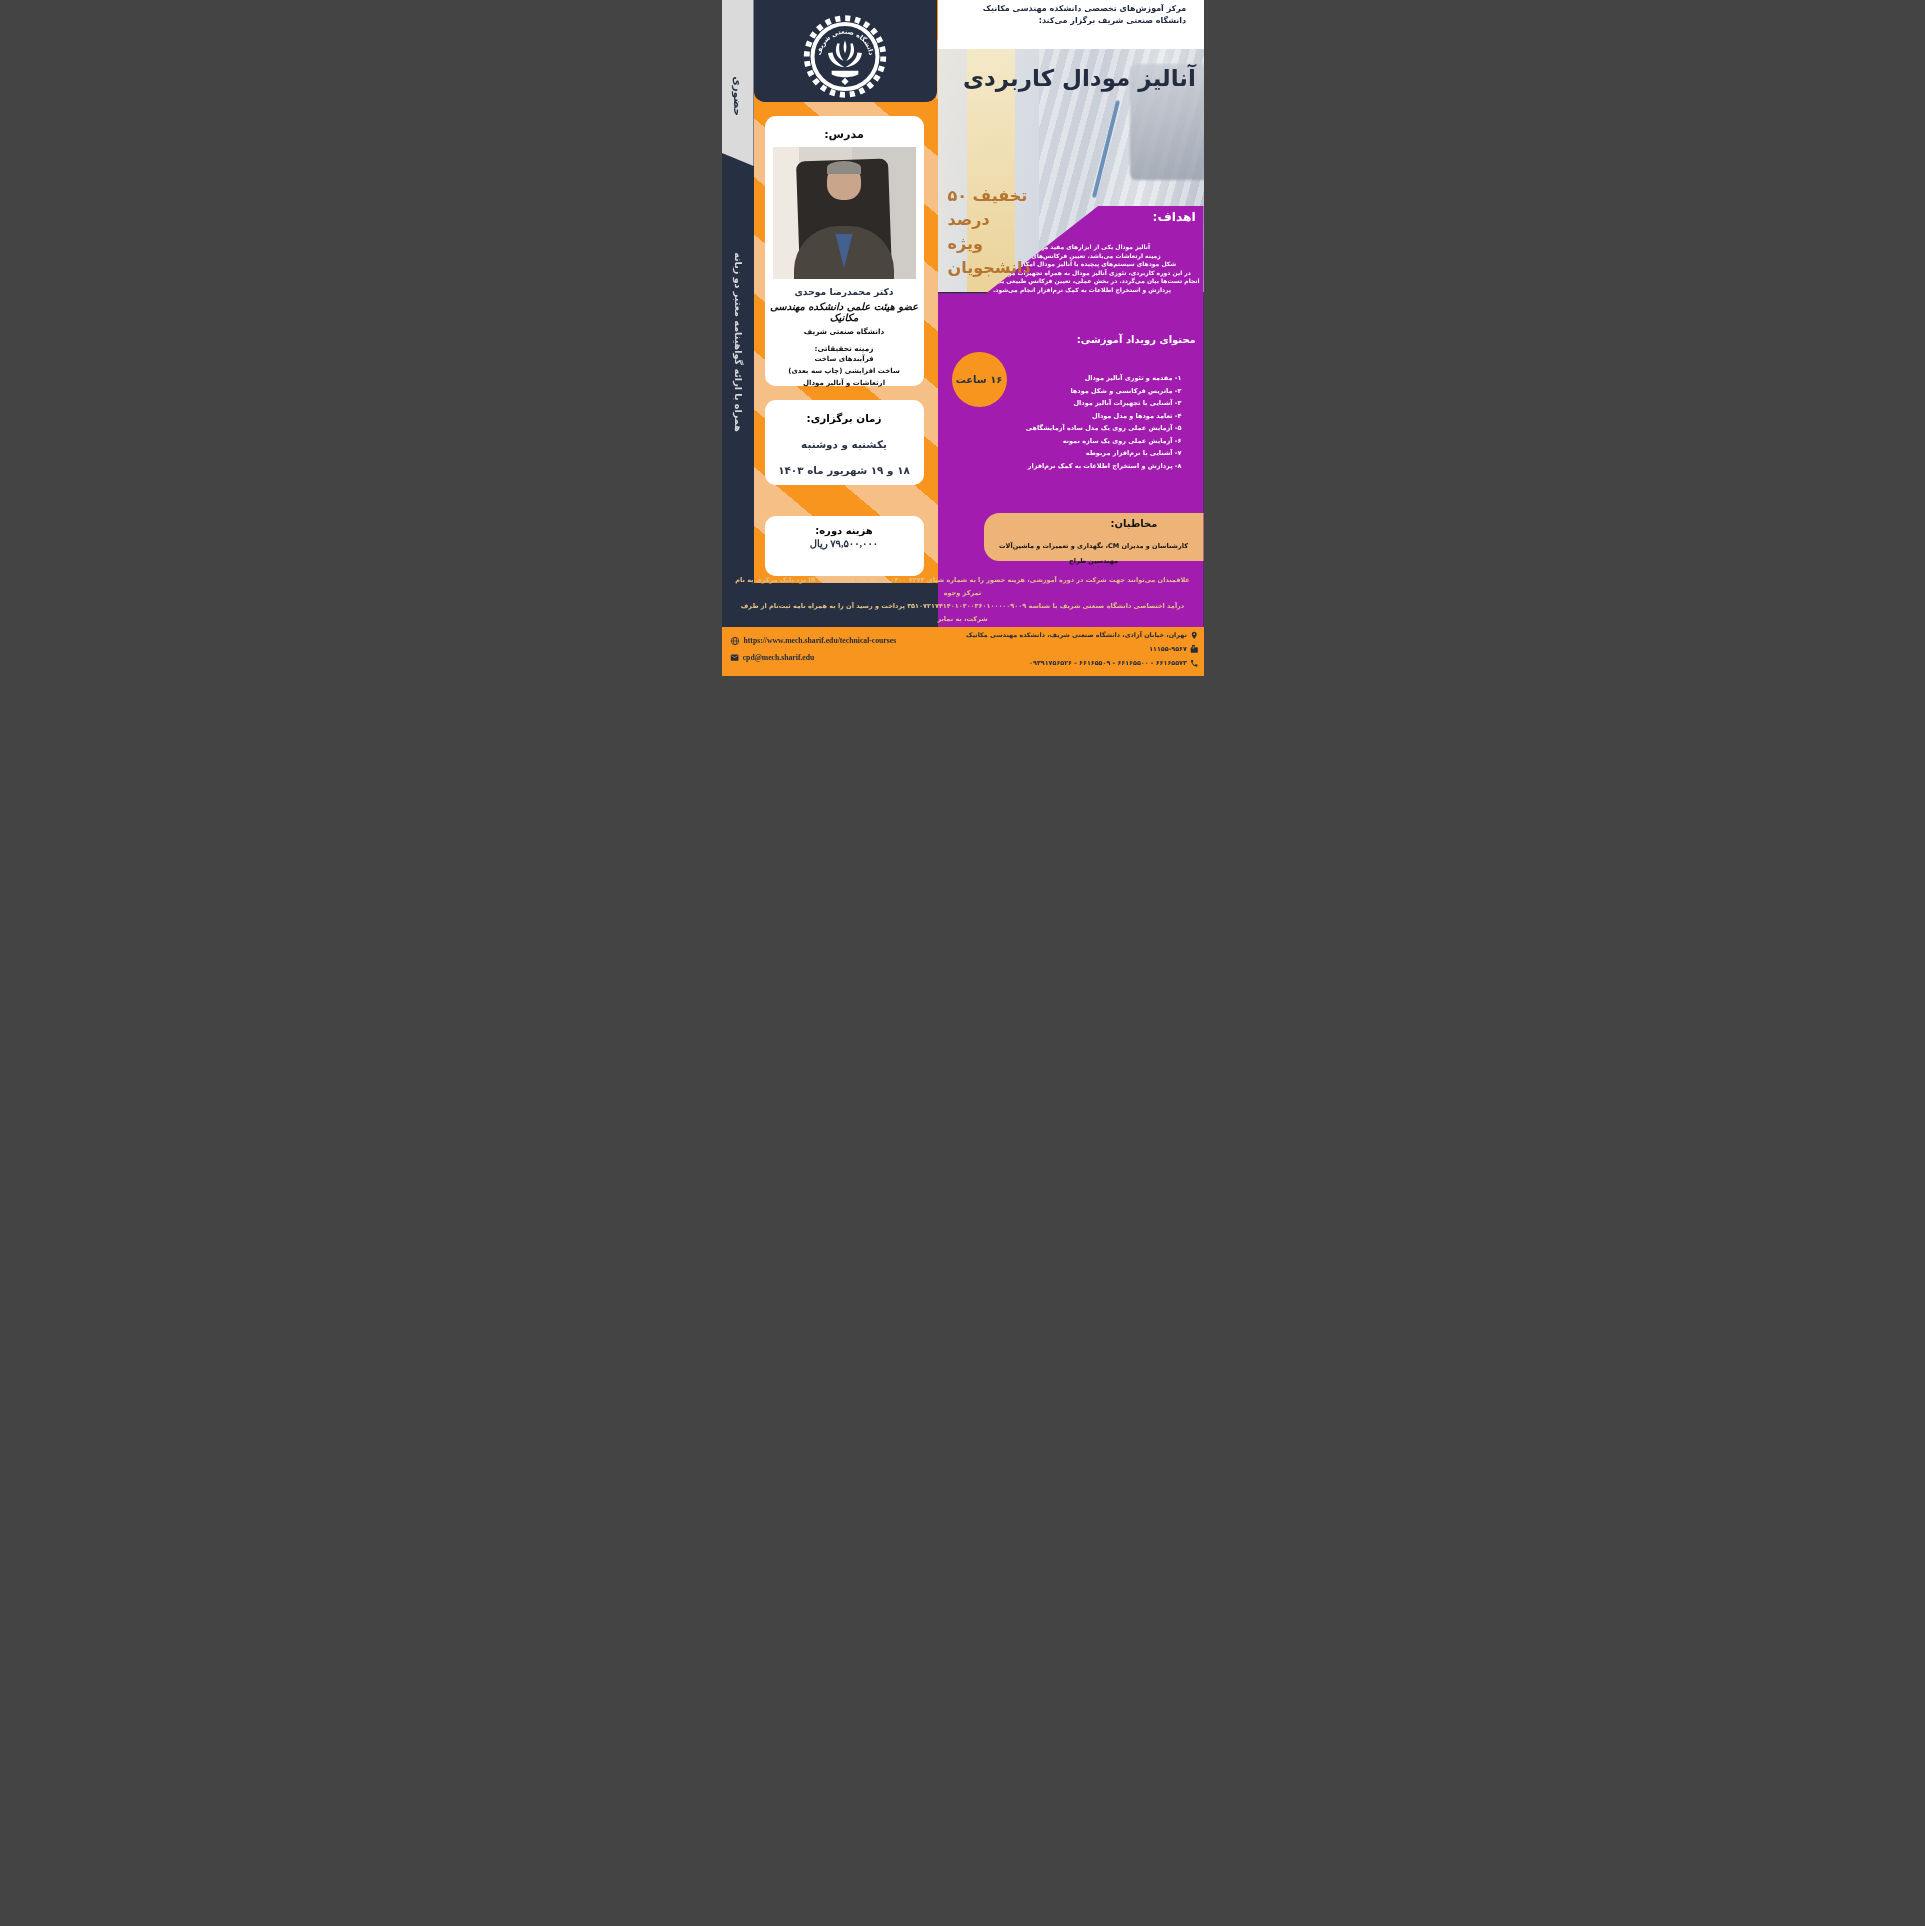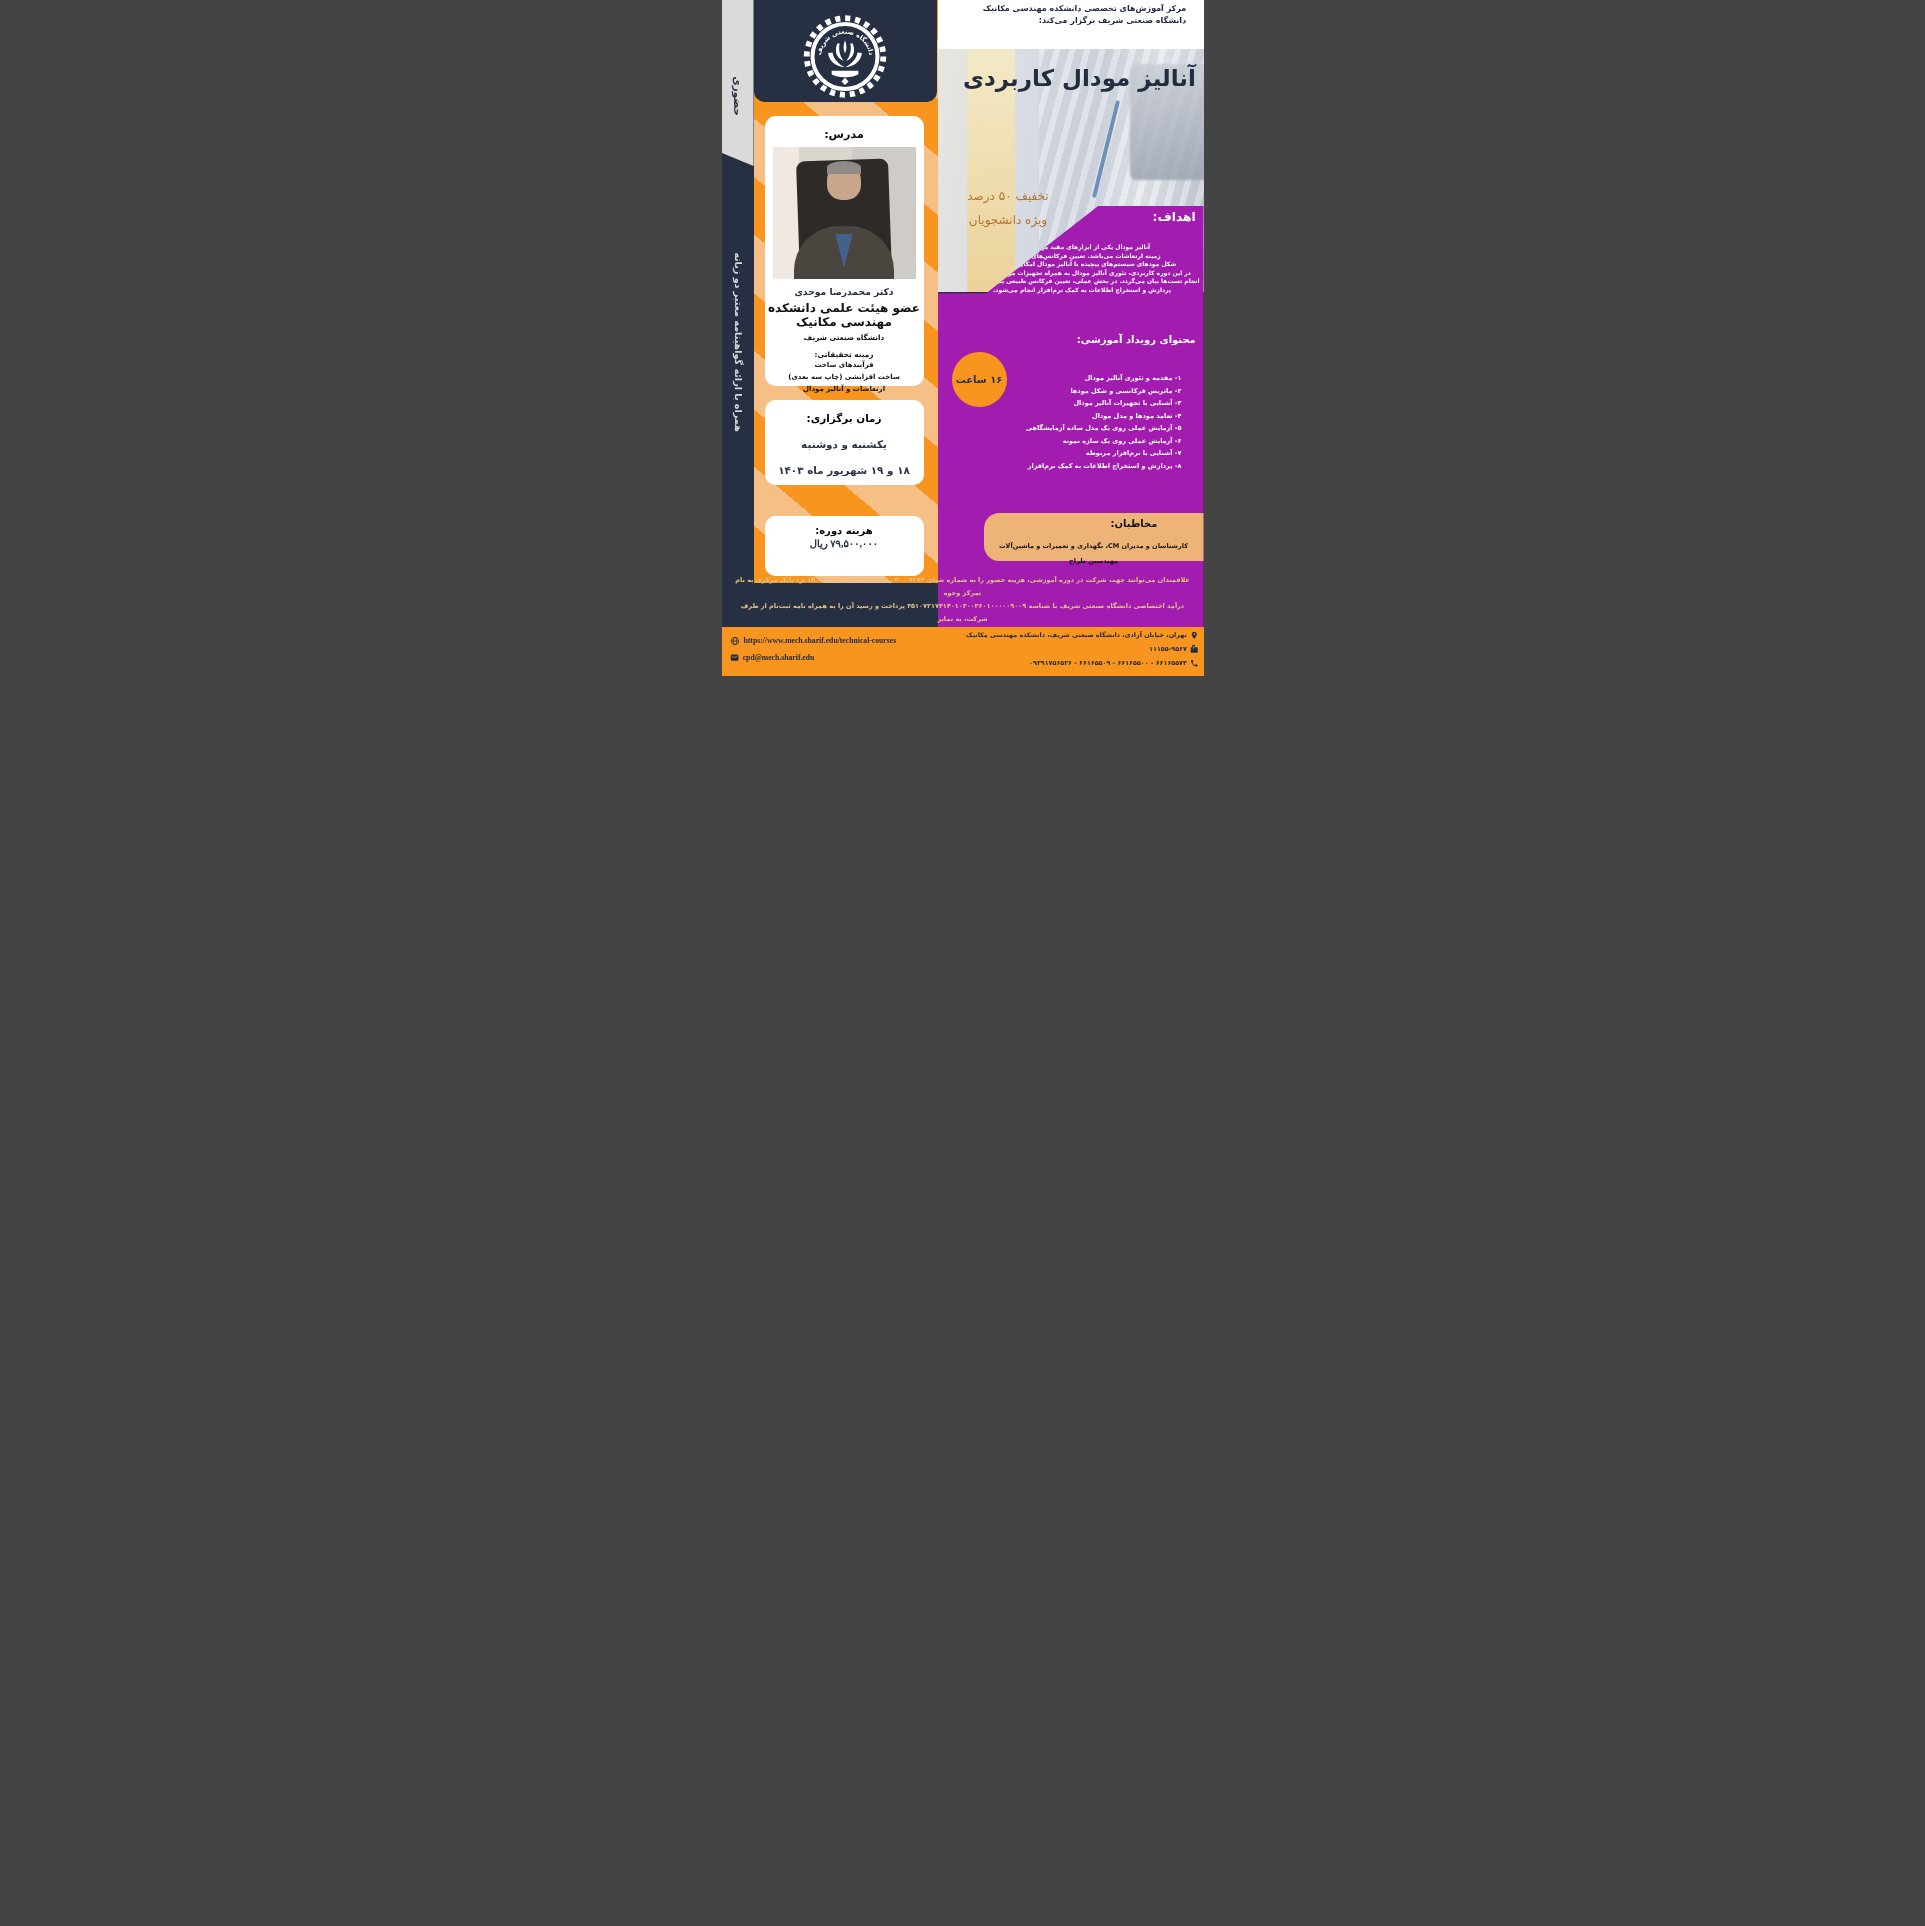--- a/index.html
+++ b/index.html
@@ -66,21 +66,21 @@
     position:absolute; right:96px; top:50px; width:3.9px; height:100px;
     background:#3a6ea5; transform:rotate(14deg); border-radius:1.9px; opacity:.7; filter:blur(0.4px);
   }
   
   .course-title{
     position:absolute; right:7.7px; top:65px; z-index:3;
     font-size:23px; font-weight:bold; color:#242d40; white-space:nowrap;
   }
   .discount{
     position:absolute; right:135px; top:184px; width:121px; z-index:3;
-    text-align:center; font-size:12px; font-weight:normal; color:#b5742f; line-height:24px;
+    text-align:left; font-size:16px; font-weight:bold; color:#b5742f; line-height:24px;
   }
   
   .navy-panel{
     position:absolute; left:216px; top:206px; width:266px; height:425px;
     background:#a21caf; z-index:2;
     clip-path:polygon(0 20.5%,18.3% 20.5%,60.4% 0,100% 0,100% 100%,0 100%);
   }
   .obj-heading{ position:absolute; top:3.9px; right:7.7px; font-size:12.3px; font-weight:bold; color:#fff;}
   .obj-lines{ position:absolute; top:37px; right:3.9px; left:27px; text-align:center;
     font-size:6px; font-weight:bold; color:#fff; line-height:8.5px; white-space:nowrap;}
@@ -113,21 +113,21 @@
     background:#2e2a28; border-radius:8.5px 8.5px 2.3px 2.3px; transform:rotate(-2deg);}
   .instr-photo .head{ position:absolute; left:38%; top:13%; width:24%; height:27%;
     background:#c9a58b; border-radius:46% 46% 42% 42%;}
   .instr-photo .hair{ position:absolute; left:38%; top:11%; width:24%; height:10%;
     background:#8e8a85; border-radius:50% 50% 0 0;}
   .instr-photo .suit{ position:absolute; left:15%; bottom:-2%; width:70%; height:42%;
     background:#4a463f; border-radius:45% 45% 0 0 / 80% 80% 0 0;}
   .instr-photo .shirt{ position:absolute; left:44%; bottom:8%; width:12%; height:26%;
     background:#43608e; clip-path:polygon(50% 100%,0 0,100% 0);}
   .instr-name{ margin-top:7px; font-size:9.2px; font-weight:bold; color:#273043;}
-  .instr-affil1{ margin-top:4.6px; font-size:12px; font-weight:bold; color:#111;}
+  .instr-affil1{ margin-top:4.6px; font-size:10px; font-weight:bold; color:#111;font-style:italic;}
   .instr-affil2{ margin-top:3.9px; font-size:7.3px; font-weight:bold; color:#111;}
   .instr-research-label{ margin-top:7.7px; font-size:7.3px; font-weight:bold; color:#111;}
   .instr-research{ font-size:7px; font-weight:bold; color:#111; line-height:12px;}
   .sched-card{ top:400px; height:85px;}
   .sched-heading{ margin-top:11.6px; font-size:10.4px; font-weight:bold; color:#000;}
   .sched-days{ margin-top:14.6px; font-size:10.4px; font-weight:bold; color:#2b3346;}
   .sched-date{ margin-top:14px; font-size:10.4px; font-weight:bold; color:#2b3346;}
   .fee-card{ top:516px; height:60px;}
   .fee-heading{ margin-top:8.5px; font-size:10px; font-weight:bold; color:#000;}
   .fee-amount{ margin-top:2px; font-size:10px; font-weight:bold; color:#2b3346;font-family:Liberation Serif, serif;}

